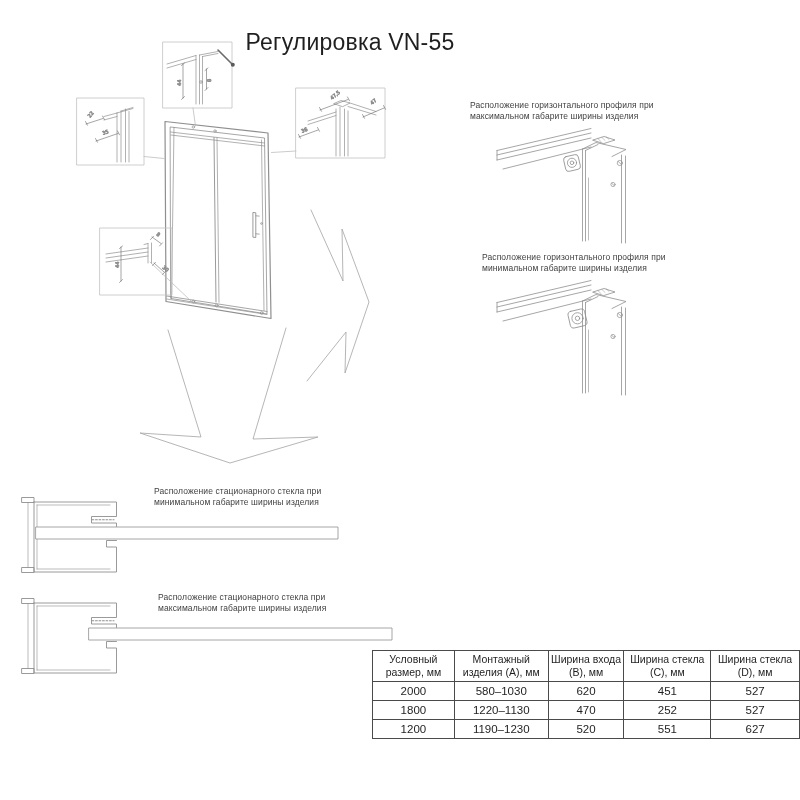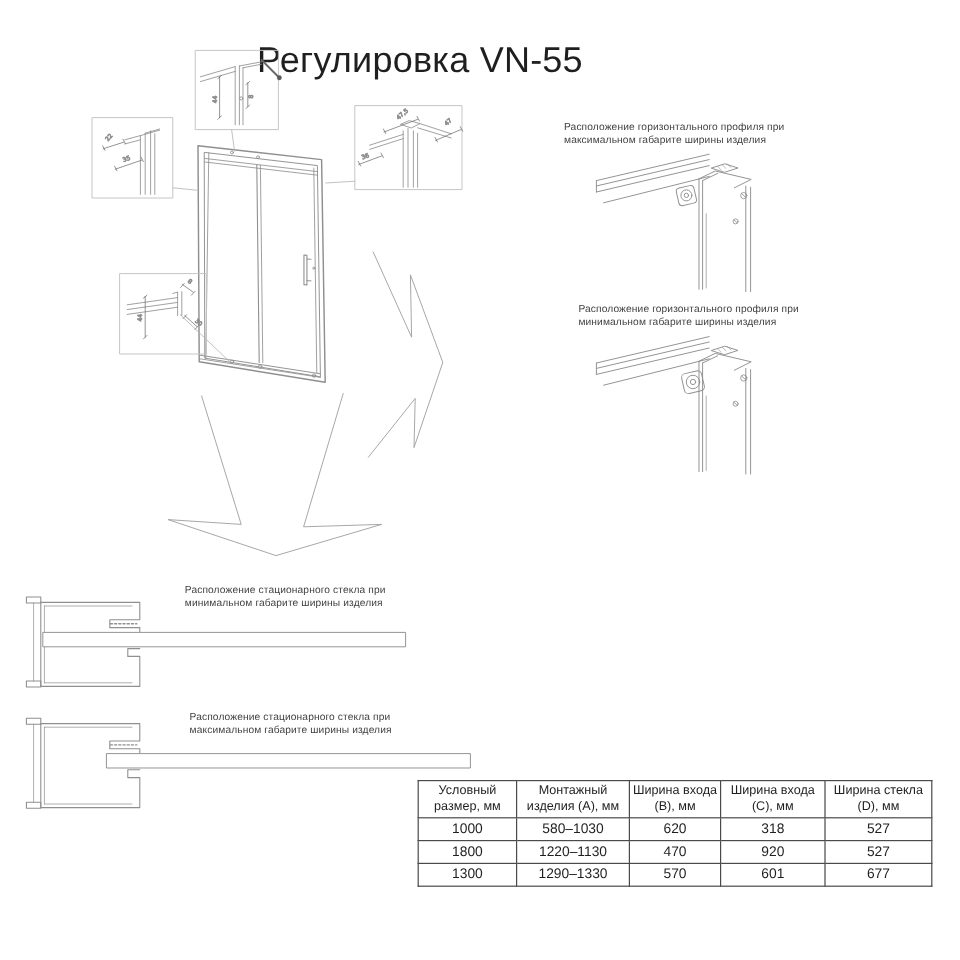--- a/index.html
+++ b/index.html
@@ -1,28 +1,28 @@
 <!DOCTYPE html>
 <html><head>
 <meta charset="utf-8">
 <style>
   html,body{margin:0;padding:0;background:#ffffff;}
   .page{position:relative;width:800px;height:800px;background:#ffffff;overflow:hidden;
         font-family:"Liberation Sans", sans-serif;}
   .title{position:absolute;left:0;top:14px;width:700px;text-align:center;
-         font-size:30px;font-weight:400;color:#1f1f1f;letter-spacing:0.2px;}
+         font-size:23px;font-weight:400;color:#1f1f1f;letter-spacing:0.2px;}
   svg.drawing{position:absolute;left:0;top:0;}
   .caption{position:absolute;font-size:8.5px;font-weight:normal;color:#3f3f3f;
            line-height:10.5px;letter-spacing:0.1px;}
   .cap-line{white-space:nowrap;}
   #cap-right-top{left:470px;top:100px;}
   #cap-right-bottom{left:482px;top:252px;}
   #cap-left-top{left:154px;top:486px;}
   #cap-left-bottom{left:158px;top:592px;}
-  table.size-table{position:absolute;left:348px;top:650px;border-collapse:collapse;
+  table.size-table{position:absolute;left:372px;top:650px;border-collapse:collapse;
                    table-layout:fixed;font-size:11px;color:#1f1f1f;padding-left:48px;}
   table.size-table th, table.size-table td{border:1px solid #4a4a4a;text-align:center;
                    vertical-align:middle;font-weight:normal;padding:1px 2px;}
   table.size-table th{height:28px;line-height:13px;font-size:10.5px;}
   table.size-table td{height:16px;font-size:11.5px;}
   .dim{font-size:5px;fill:#4a4a4a;font-family:"DejaVu Sans", sans-serif;}
 </style>
 </head>
 <body>
 
@@ -218,42 +218,42 @@
         <col style="width:94px">
         <col style="width:76px">
       <col style="width:87px">
         <col style="width:89px">
     </colgroup>
     <thead>
       <tr>
         <th>Условный размер, мм</th>
         <th>Монтажный изделия (A), мм</th>
         <th>Ширина входа (B), мм</th>
-        <th>Ширина входа (C), мм</th>
+        <th>Ширина стекла (C), мм</th>
         <th>Ширина стекла (D), мм</th>
       </tr>
     </thead>
     <tbody>
         <tr>
-          <td>1000</td>
+          <td>2000</td>
           <td>580–1030</td>
           <td>620</td>
-          <td>318</td>
+          <td>451</td>
           <td>527</td>
         </tr>
         <tr>
           <td>1800</td>
           <td>1220–1130</td>
           <td>470</td>
-          <td>920</td>
+          <td>252</td>
           <td>527</td>
         </tr>
         <tr>
-          <td>1300</td>
-          <td>1290–1330</td>
-          <td>570</td>
-          <td>601</td>
-          <td>677</td>
+          <td>1200</td>
+          <td>1190–1230</td>
+          <td>520</td>
+          <td>551</td>
+          <td>627</td>
         </tr>
       </tbody>
   </table>
 
 </div>
 
 </body></html>

